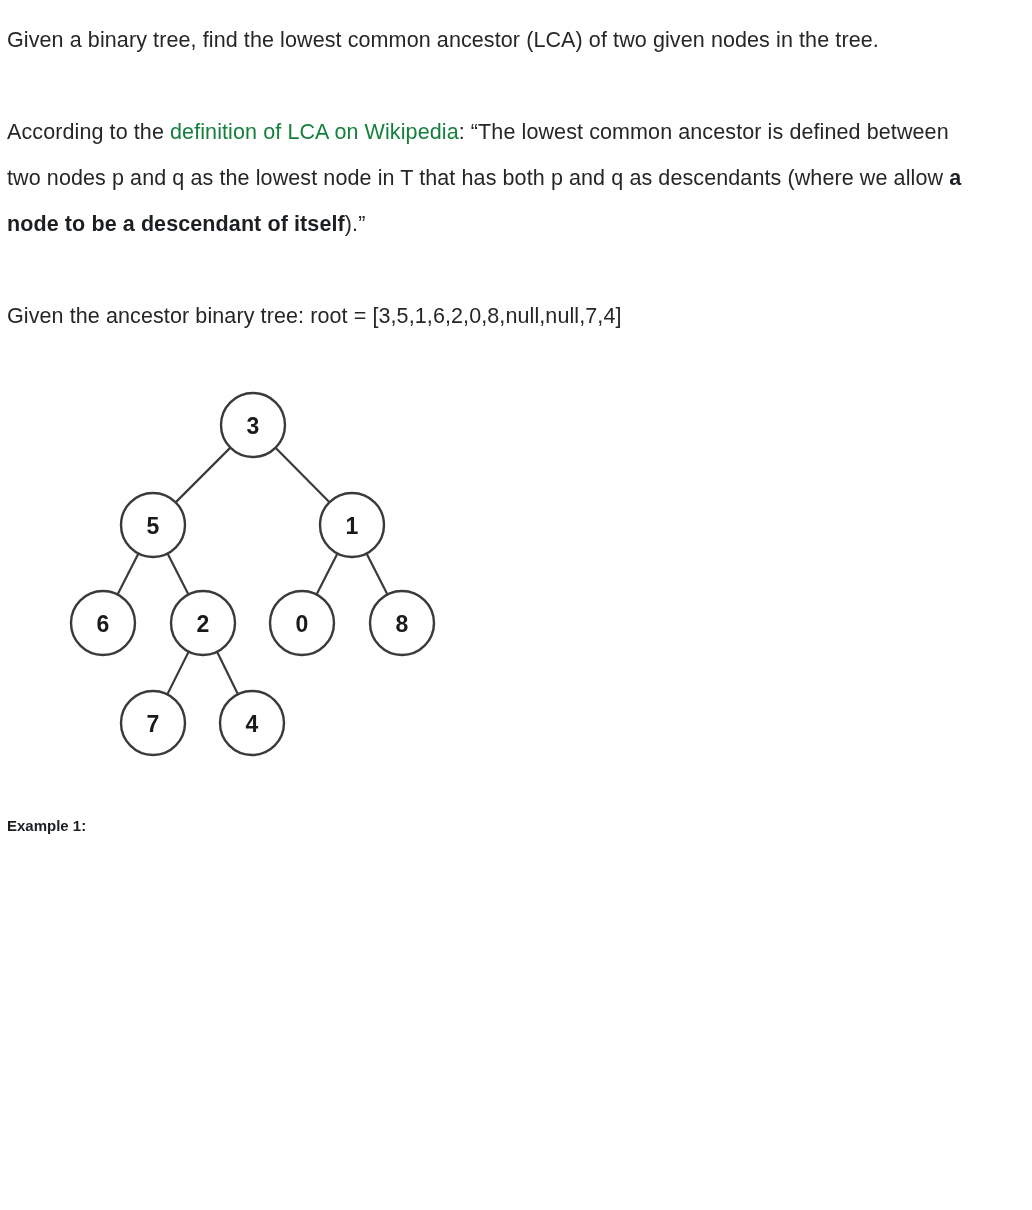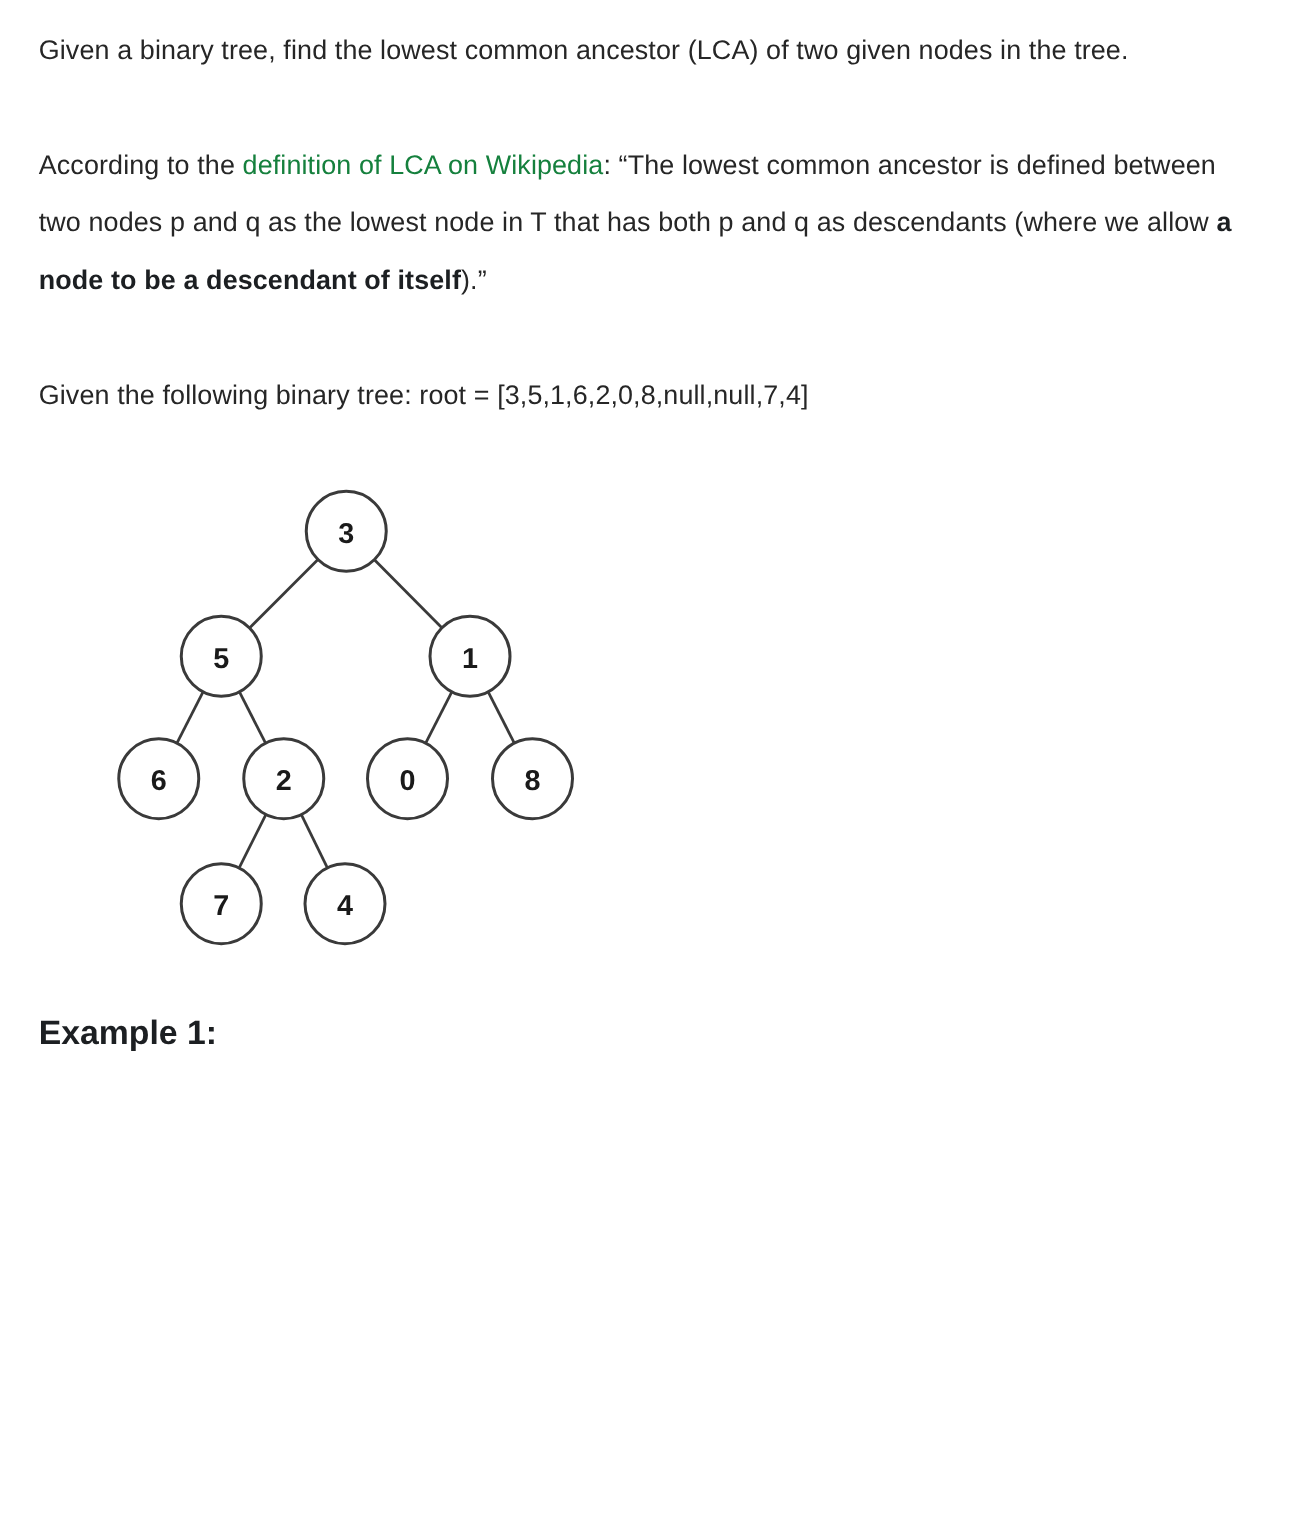--- a/index.html
+++ b/index.html
@@ -13,21 +13,21 @@
     font-family: "Liberation Sans", sans-serif;
     color: #262626;
     overflow: hidden;
   }
   .page {
     position: relative;
     width: 1032px;
     height: 1210px;
   }
   .content {
-    padding: 0 31px;
+    padding: 0 7px;
     box-sizing: border-box;
   }
   p.para {
     margin: 0;
     font-size: 21.5px;
     line-height: 46px;
     color: #262626;
     letter-spacing: 0.1px;
     max-width: 978px;
   }
@@ -67,21 +67,21 @@
     dominant-baseline: central;
   }
   .edge-line {
     stroke: #3a3a3a;
     stroke-width: 2.2;
     fill: none;
   }
   .example-heading {
     margin: 0;
     padding-top: 28px;
-    font-size: 27px;
+    font-size: 15px;
     line-height: 34px;
     font-weight: 700;
     color: #1c1f22;
   }
   .code-block {
     margin: 31px 21px 0 22px;
     background: #f7f8f9;
     border-radius: 3px;
     padding: 22px 26px 24px 26px;
     box-sizing: border-box;
@@ -110,21 +110,21 @@
 
     <p class="para first-para">
       <span>Given a binary tree, find the lowest common ancestor (LCA) of two given nodes in the tree.</span>
     </p>
 
     <p class="para">
       <span>According to the </span><a class="wiki-link" href="#">definition of LCA on Wikipedia</a><span>: “The lowest common ancestor is defined between two nodes p and q as the lowest node in T that has both p and q as descendants (where we allow </span><strong class="b">a node to be a descendant of itself</strong><span>).”</span>
     </p>
 
     <p class="para">
-      <span>Given the following binary tree:  root = [3,5,1,6,2,0,8,null,null,7,4]</span>
+      <span>Given the ancestor binary tree:  root = [3,5,1,6,2,0,8,null,null,7,4]</span>
     </p>
 
     <div class="tree-wrap">
       <svg class="tree" width="500" height="400" viewBox="0 0 500 400">
         <g id="edges-group">
             <line x1="223.37258300203047" y1="66.62741699796952" x2="168.62741699796953" y2="121.37258300203048" class="edge-line" stroke="#3a3a3a"></line>
             <line x1="268.5134271334434" y1="66.74083548832664" x2="322.4865728665566" y2="121.25916451167336" class="edge-line" stroke="#3a3a3a"></line>
             <line x1="131.45694906598803" y1="172.50437983066345" x2="110.54305093401197" y2="213.49562016933655" class="edge-line" stroke="#3a3a3a"></line>
             <line x1="160.54305093401197" y1="172.50437983066345" x2="181.45694906598803" y2="213.49562016933655" class="edge-line" stroke="#3a3a3a"></line>
             <line x1="330.45694906598806" y1="172.50437983066345" x2="309.54305093401194" y2="213.49562016933655" class="edge-line" stroke="#3a3a3a"></line>

